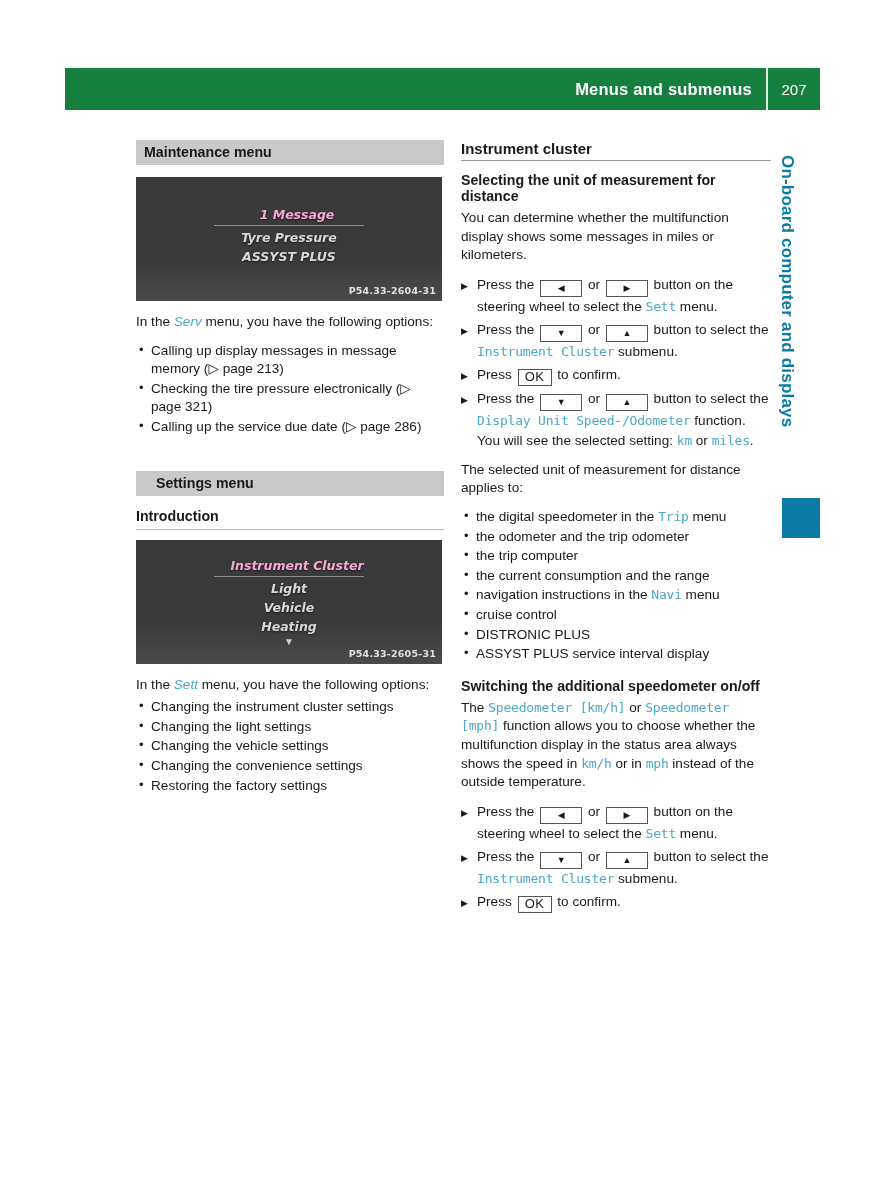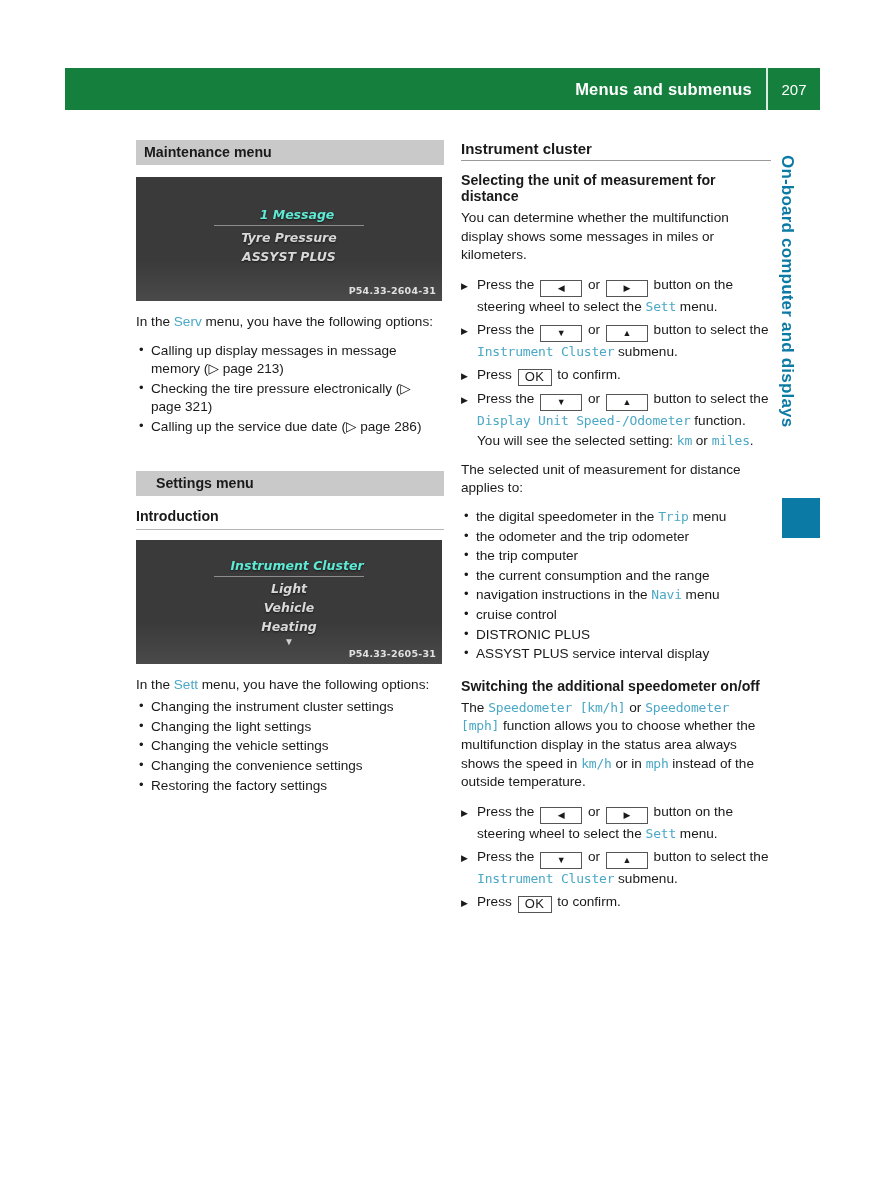--- a/index.html
+++ b/index.html
@@ -90,21 +90,21 @@
   }
   ul.steps li::before{
     content:"\25B6";position:absolute;left:0;top:1px;font-size:9px;color:#1a1a1a;
   }
   .sub-line{display:block;padding-left:0;}
 
   .mono{
     font-family:"DejaVu Sans Mono", monospace;
     color:#4ba8c6;font-size:13px;letter-spacing:-.2px;
   }
-  .blue{color:#4ba8c6;}
+  .blue{color:#4ba8c6;font-style:italic;}
 
   
   .keybox{
     display:inline-block;border:1px solid #555;background:#fff;
     min-width:30px;height:15px;line-height:14px;text-align:center;
     vertical-align:-2px;font-size:11px;padding:0 4px;margin:0 2px;
   }
   .keybox.arrow{font-size:9px;min-width:32px;}
   .keybox.ok{font-size:13px;min-width:24px;letter-spacing:.3px;}
 
@@ -131,21 +131,21 @@
   }
   .fig-menu{
     position:absolute;left:0;right:0;top:28px;text-align:center;z-index:3;
   }
   .fig-menu .item{
     font-family:"DejaVu Sans", sans-serif;
     font-style:italic;font-weight:bold;
     color:#d8d8d8;font-size:12.5px;line-height:19px;
     text-shadow:0 1px 2px rgba(0,0,0,.6);
   }
-  .fig-menu .item.first{color:#5eead4;margin-left:16px;}
+  .fig-menu .item.first{color:#f9a8d4;margin-left:16px;}
   .fig-menu .rule{
     width:150px;height:1px;background:rgba(210,210,210,.55);
     margin:1px auto 2px auto;
   }
   .fig-menu .caret{color:#cfcfcf;font-size:10px;line-height:12px;}
   .fig-code{
     position:absolute;right:6px;bottom:5px;z-index:4;
     font-family:"DejaVu Sans", sans-serif;font-weight:bold;
     color:#e0e0e0;font-size:9.5px;letter-spacing:.2px;
   }

